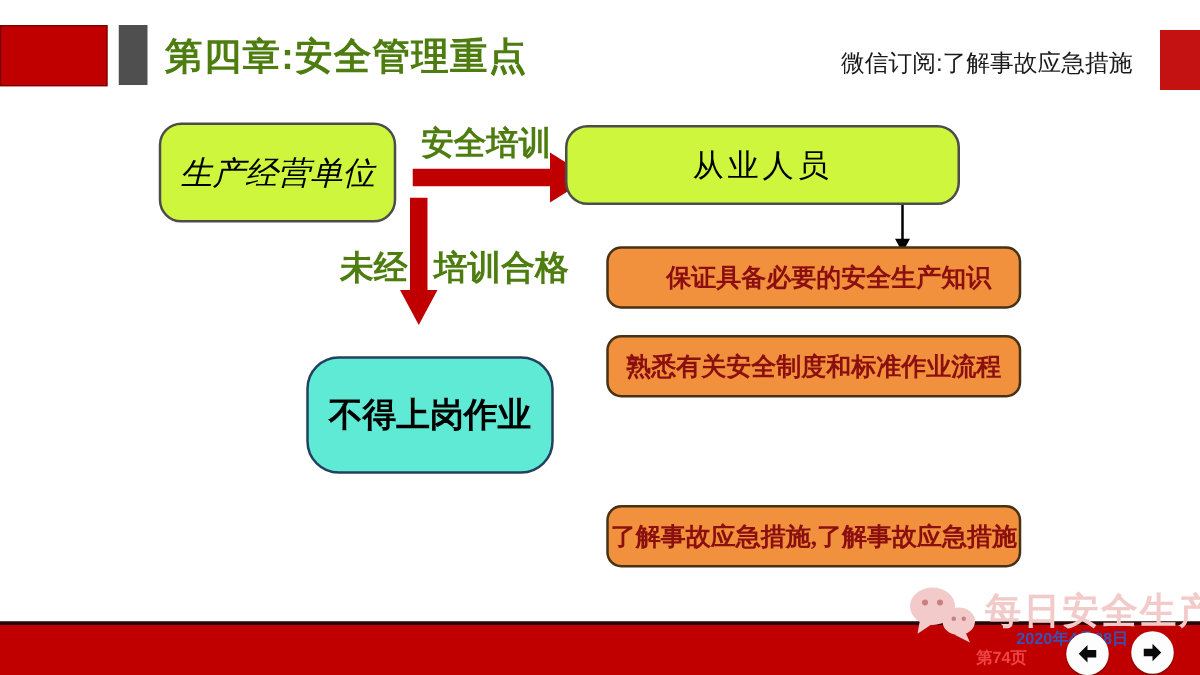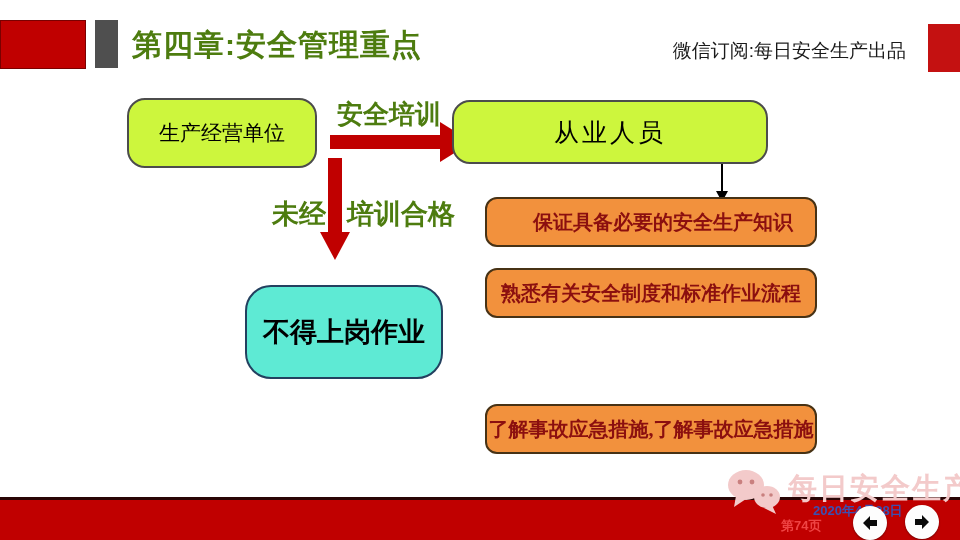--- a/index.html
+++ b/index.html
@@ -10,21 +10,21 @@
   
   .hdr-red-left{position:absolute;left:0;top:20px;width:84px;height:47px;background:#c00000;border:1px solid #7a0000;}
   .hdr-gray{position:absolute;left:95px;top:20px;width:23px;height:48px;background:#4f4f4f;}
   .hdr-title{position:absolute;left:132px;top:25px;font-size:30px;font-weight:bold;color:#4d7c0f;letter-spacing:1px;white-space:nowrap;}
   .hdr-sub{position:absolute;top:38px;right:54px;font-size:19px;color:#1a1a1a;white-space:nowrap;}
   .hdr-red-right{position:absolute;left:928px;top:24px;width:32px;height:48px;background:#c41111;}
   
   .box{position:absolute;display:flex;align-items:center;justify-content:center;box-sizing:border-box;text-align:center;}
   .green{background:#cdf63d;border:2px solid #4c4c4c;border-radius:18px;
          font-family:"Liberation Serif",serif;color:#000;}
-  .box-unit{left:127px;top:98px;width:190px;height:70px;font-size:21px;}
+  .box-unit{left:127px;top:98px;width:190px;height:80px;font-size:26px;font-style:italic;}
   .box-worker{left:452px;top:100px;width:316px;height:64px;font-size:25px;letter-spacing:3px;}
   .box-forbid{left:245px;top:268px;width:198px;height:94px;background:#5eead4;
               border:2px solid #23405f;border-radius:26px;font-size:27px;font-weight:bold;color:#000;margin-top:17px;}
   .orange{left:485px;width:332px;height:50px;background:#f2913d;border:2px solid #473215;
           border-radius:12px;font-family:"Liberation Serif",serif;font-weight:bold;
           font-size:20px;color:#8b0f0f;}
   
   .lbl{position:absolute;font-weight:bold;color:#4d7c0f;white-space:nowrap;}
   .lbl-training{left:330px;top:97px;width:118px;text-align:center;font-size:26px;}
   .lbl-weijing{left:246px;top:196px;width:80px;text-align:right;font-size:27px;}
@@ -45,21 +45,21 @@
   .nav-next{left:905px;top:505px;}
 </style>
 </head>
 <body>
 
 <div class="slide">
 
   <div class="hdr-red-left"></div>
   <div class="hdr-gray"></div>
   <div class="hdr-title">第四章:安全管理重点</div>
-  <div class="hdr-sub">微信订阅:每日安全生产出品</div>
+  <div class="hdr-sub">微信订阅:了解事故应急措施</div>
   <div class="hdr-red-right"></div>
 
   <div class="box green box-unit">生产经营单位</div>
 
   <div class="lbl lbl-training">安全培训</div>
   <svg class="arr" style="left:330px;top:121px;" width="142" height="42" viewBox="0 0 142 42">
     <rect x="0" y="14" width="112" height="14" fill="#c00000"></rect>
     <polygon points="110,1 142,21 110,41" fill="#c00000"></polygon>
   </svg>
 

